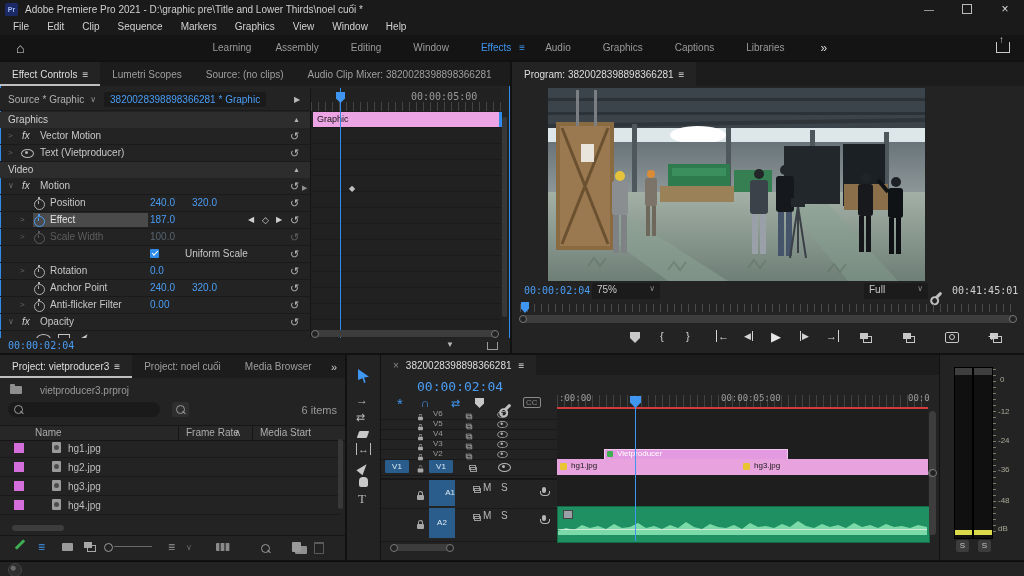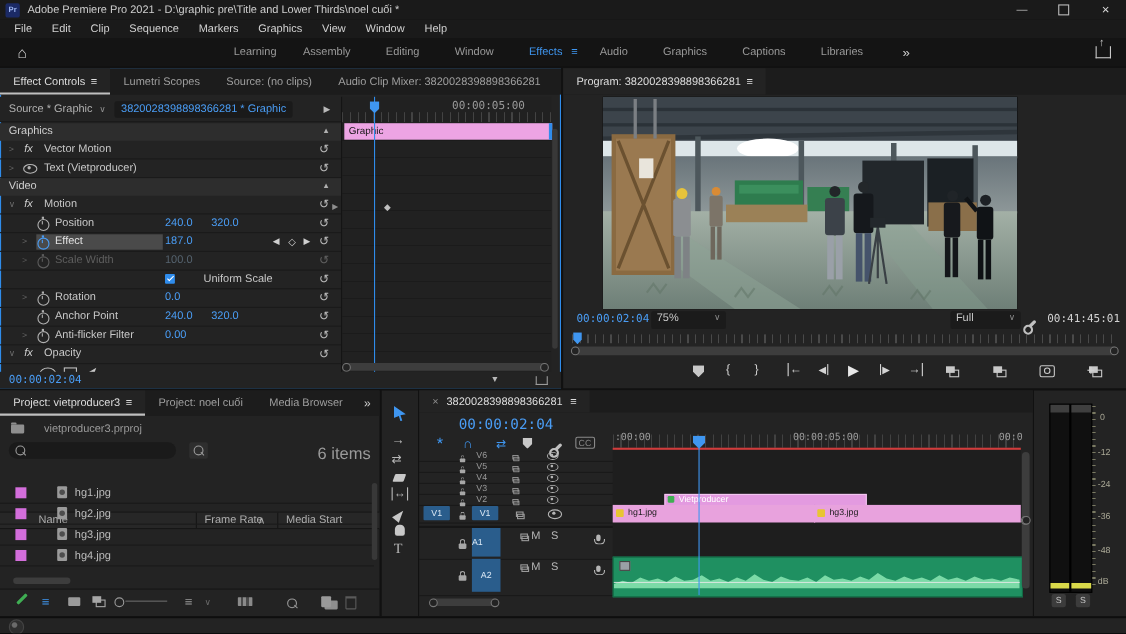--- a/index.html
+++ b/index.html
@@ -379,23 +379,23 @@
       <span class="i-folder" style="margin-left:10px;"></span>
       <span style="margin-left:18px;color:#9a9a9a;">vietproducer3.prproj</span>
     </div>
     <div class="abs" style="left:0;top:46px;width:345px;height:20px;">
       <span class="abs" style="left:8px;top:1px;width:152px;height:15px;background:#1a1a1a;border-radius:8px;">
         <span class="i-mag" style="position:absolute;left:6px;top:3px;"></span>
       </span>
       <span class="abs" style="left:172px;top:1px;width:17px;height:15px;background:#2e2e2e;border-radius:2px;">
         <span class="i-mag" style="position:absolute;left:4px;top:3px;"></span>
       </span>
-      <span class="abs" style="right:8px;top:3px;color:#9a9a9a;font-size:15px;">6 items</span>
-    </div>
-    <div class="abs" style="left:0;top:70px;width:345px;height:14px;background:#272727;border-top:1px solid #161616;border-bottom:1px solid #161616;margin-top:40px;">
+      <span class="abs" style="right:8px;top:3px;color:#9a9a9a;font-size:11px;">6 items</span>
+    </div>
+    <div class="abs" style="left:0;top:70px;width:345px;height:14px;background:#272727;border-top:1px solid #161616;border-bottom:1px solid #161616;">
       <span class="abs" style="left:35px;top:1px;color:#adadad;">Name</span>
       <span class="abs" style="left:178px;top:0;width:1px;height:14px;background:#161616;"></span>
       <span class="abs" style="left:186px;top:1px;color:#adadad;">Frame Rate</span>
       <span class="abs" style="left:234px;top:1px;color:#adadad;">∧</span>
       <span class="abs" style="left:252px;top:0;width:1px;height:14px;background:#161616;"></span>
       <span class="abs" style="left:260px;top:1px;color:#adadad;">Media Start</span>
     </div>
     <div class="abs" style="left:0;top:84px;width:340px;">
       <div class="row-sep" style="position:relative;height:18px;">
         <span class="abs" style="left:14px;top:4px;width:10px;height:10px;background:#d36edb;"></span>
@@ -507,21 +507,21 @@
     <div class="abs" style="left:0;top:104px;width:176px;height:16px;border-bottom:1px solid #191919;">
       <span class="abs" style="left:4px;top:1px;width:24px;height:13px;background:#2a5d8c;color:#dce9f5;font-size:8px;text-align:center;line-height:13px;border-radius:1px;">V1</span>
       <span class="abs i-lock" style="left:36px;top:5px;transform:scale(.8);"></span>
       <span class="abs" style="left:48px;top:1px;width:24px;height:13px;background:#2a5d8c;color:#dce9f5;font-size:8px;text-align:center;line-height:13px;border-radius:1px;">V1</span>
       <span class="abs i-sync" style="left:78px;top:4px;"></span>
       <span class="abs i-eye" style="left:96px;top:4px;"></span>
     </div>
 
     <div class="abs" style="left:0;top:123px;width:176px;height:28px;border-top:2px solid #161616;border-bottom:1px solid #191919;">
       <span class="abs i-lock" style="left:36px;top:11px;"></span>
-      <span class="abs" style="left:48px;top:0;width:26px;height:26px;background:#2a5d8c;color:#dce9f5;font-size:8px;text-align:left;line-height:26px;">A1</span>
+      <span class="abs" style="left:48px;top:0;width:26px;height:26px;background:#2a5d8c;color:#dce9f5;font-size:8px;text-align:right;line-height:26px;">A1</span>
       <span class="abs i-sync" style="left:82px;top:4px;"></span>
       <span class="abs" style="left:102px;top:2px;color:#b8b8b8;">M</span>
       <span class="abs" style="left:120px;top:2px;color:#b8b8b8;">S</span>
       <span class="abs i-mic" style="left:140px;top:4px;"></span>
     </div>
     <div class="abs" style="left:0;top:151px;width:176px;height:35px;border-bottom:1px solid #191919;">
       <span class="abs i-lock" style="left:36px;top:14px;"></span>
       <span class="abs" style="left:48px;top:2px;width:26px;height:30px;background:#2a5d8c;color:#dce9f5;font-size:8px;text-align:center;line-height:30px;">A2</span>
       <span class="abs i-sync" style="left:82px;top:6px;"></span>
       <span class="abs" style="left:102px;top:4px;color:#b8b8b8;">M</span>

